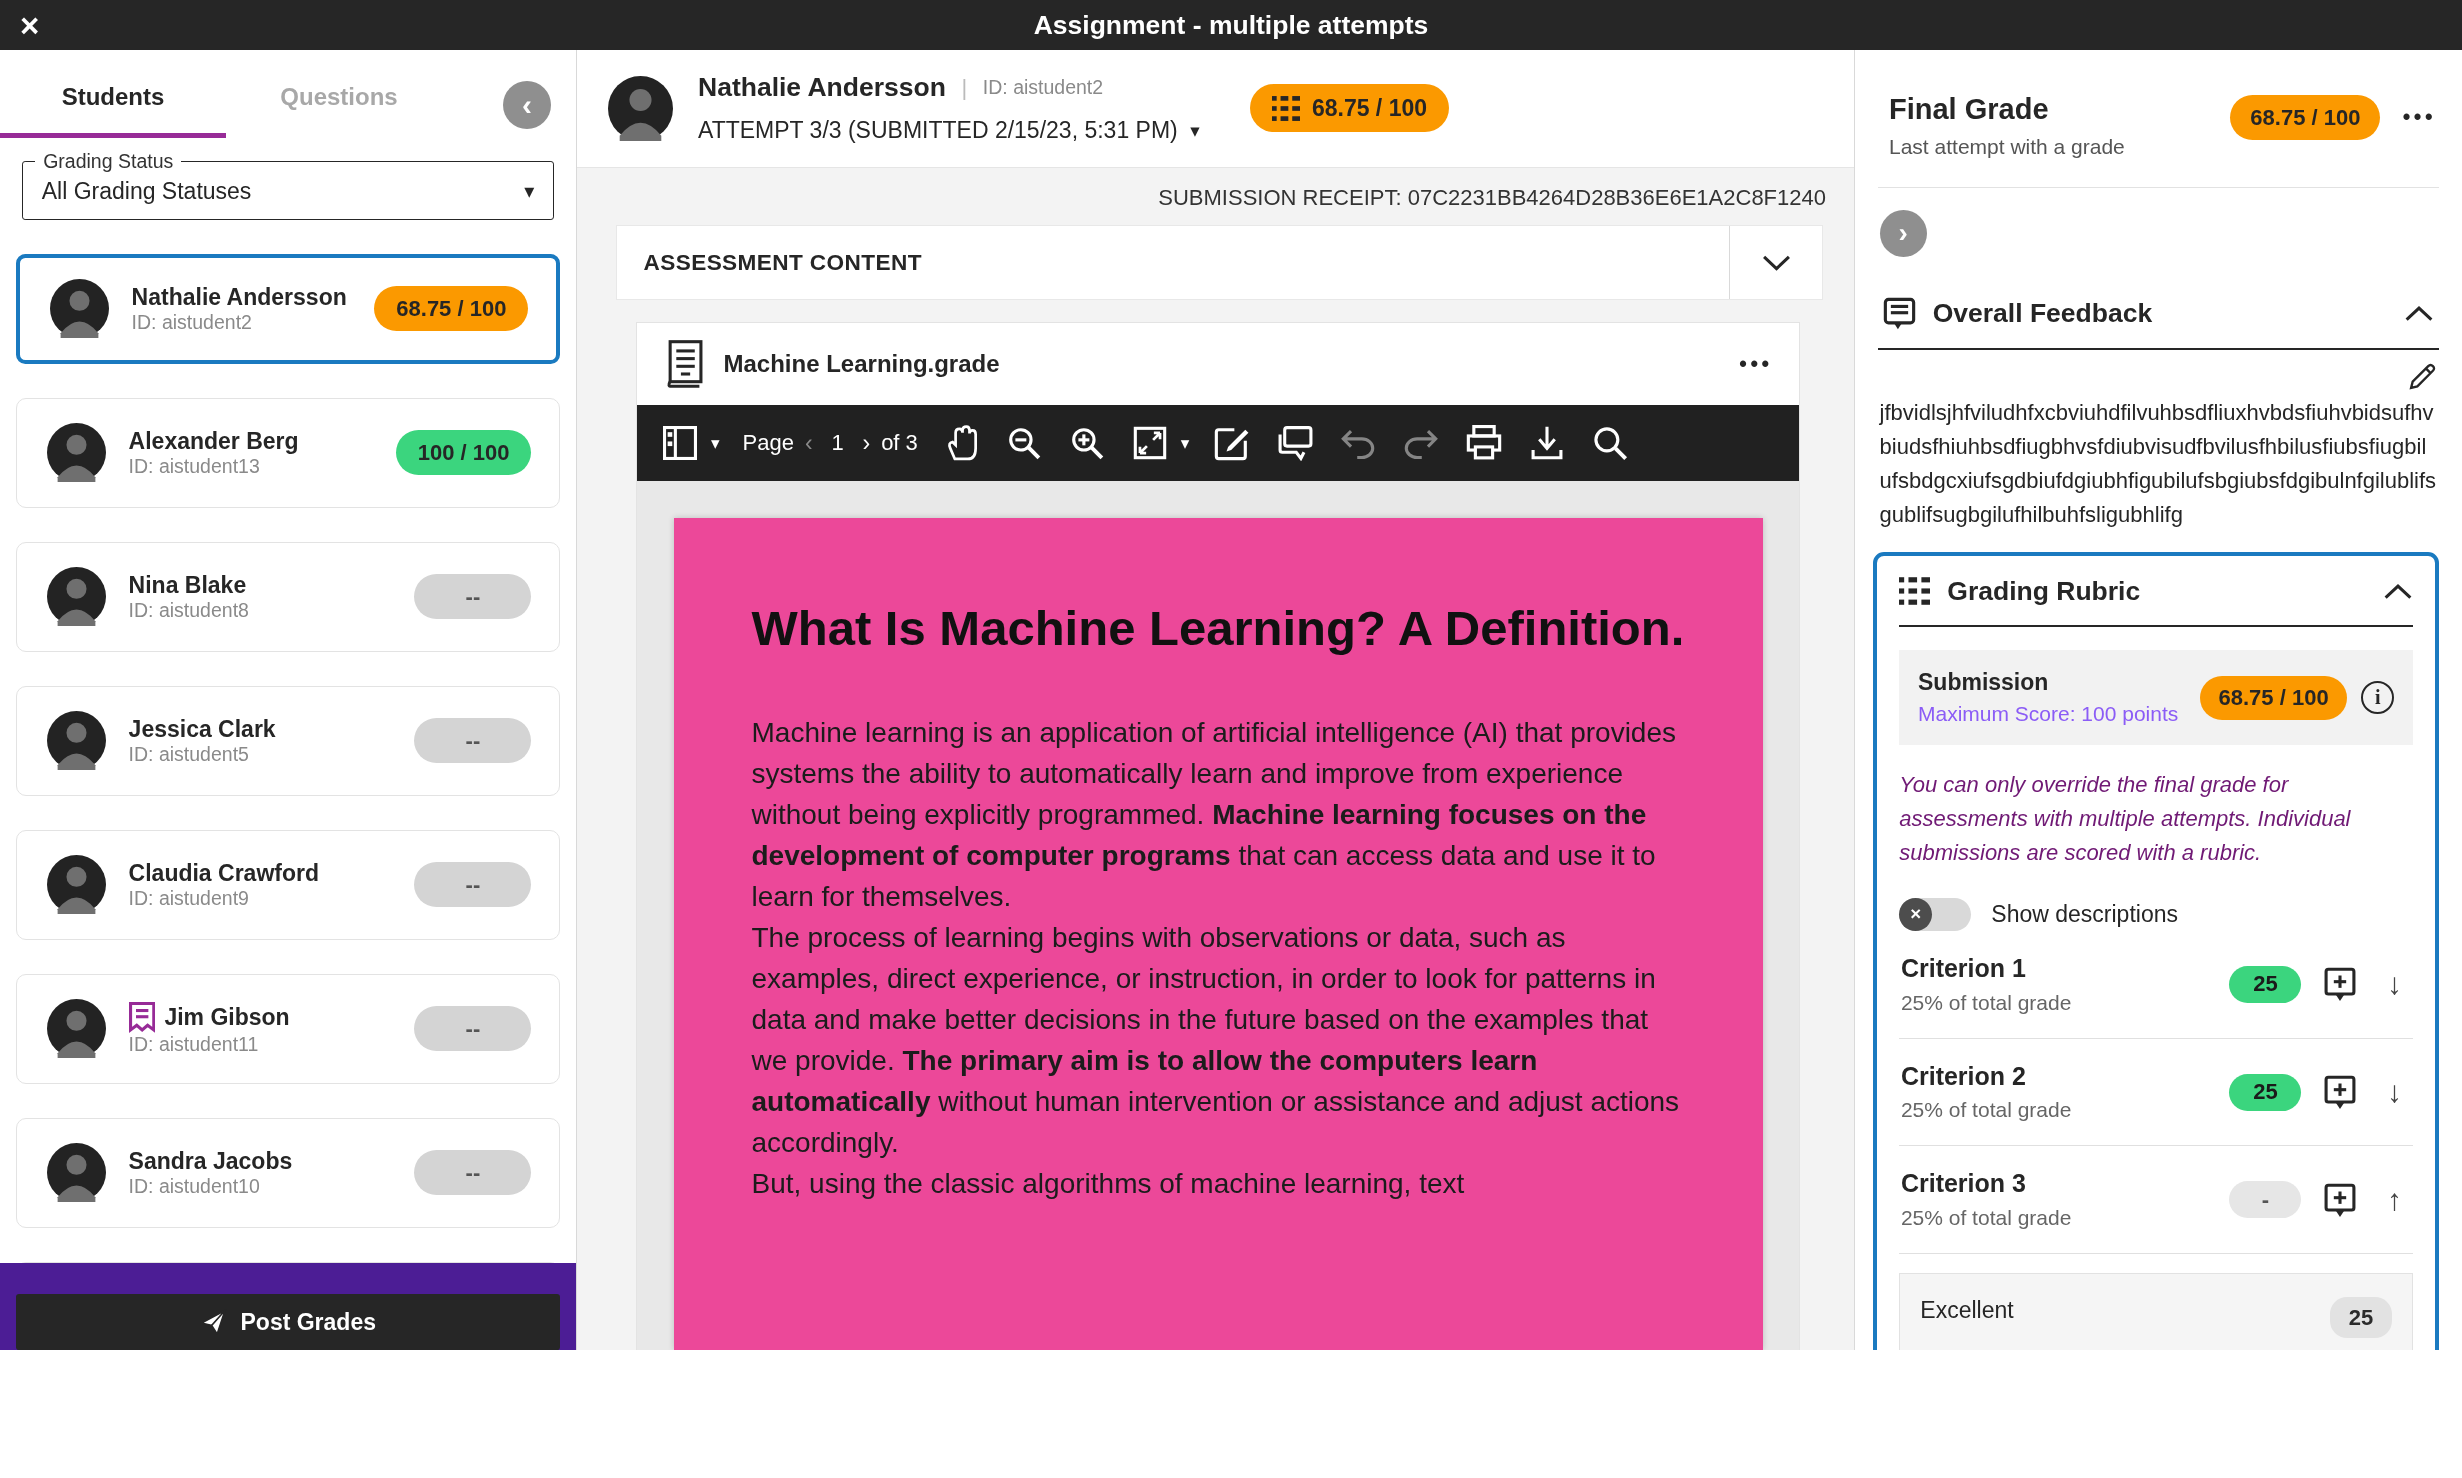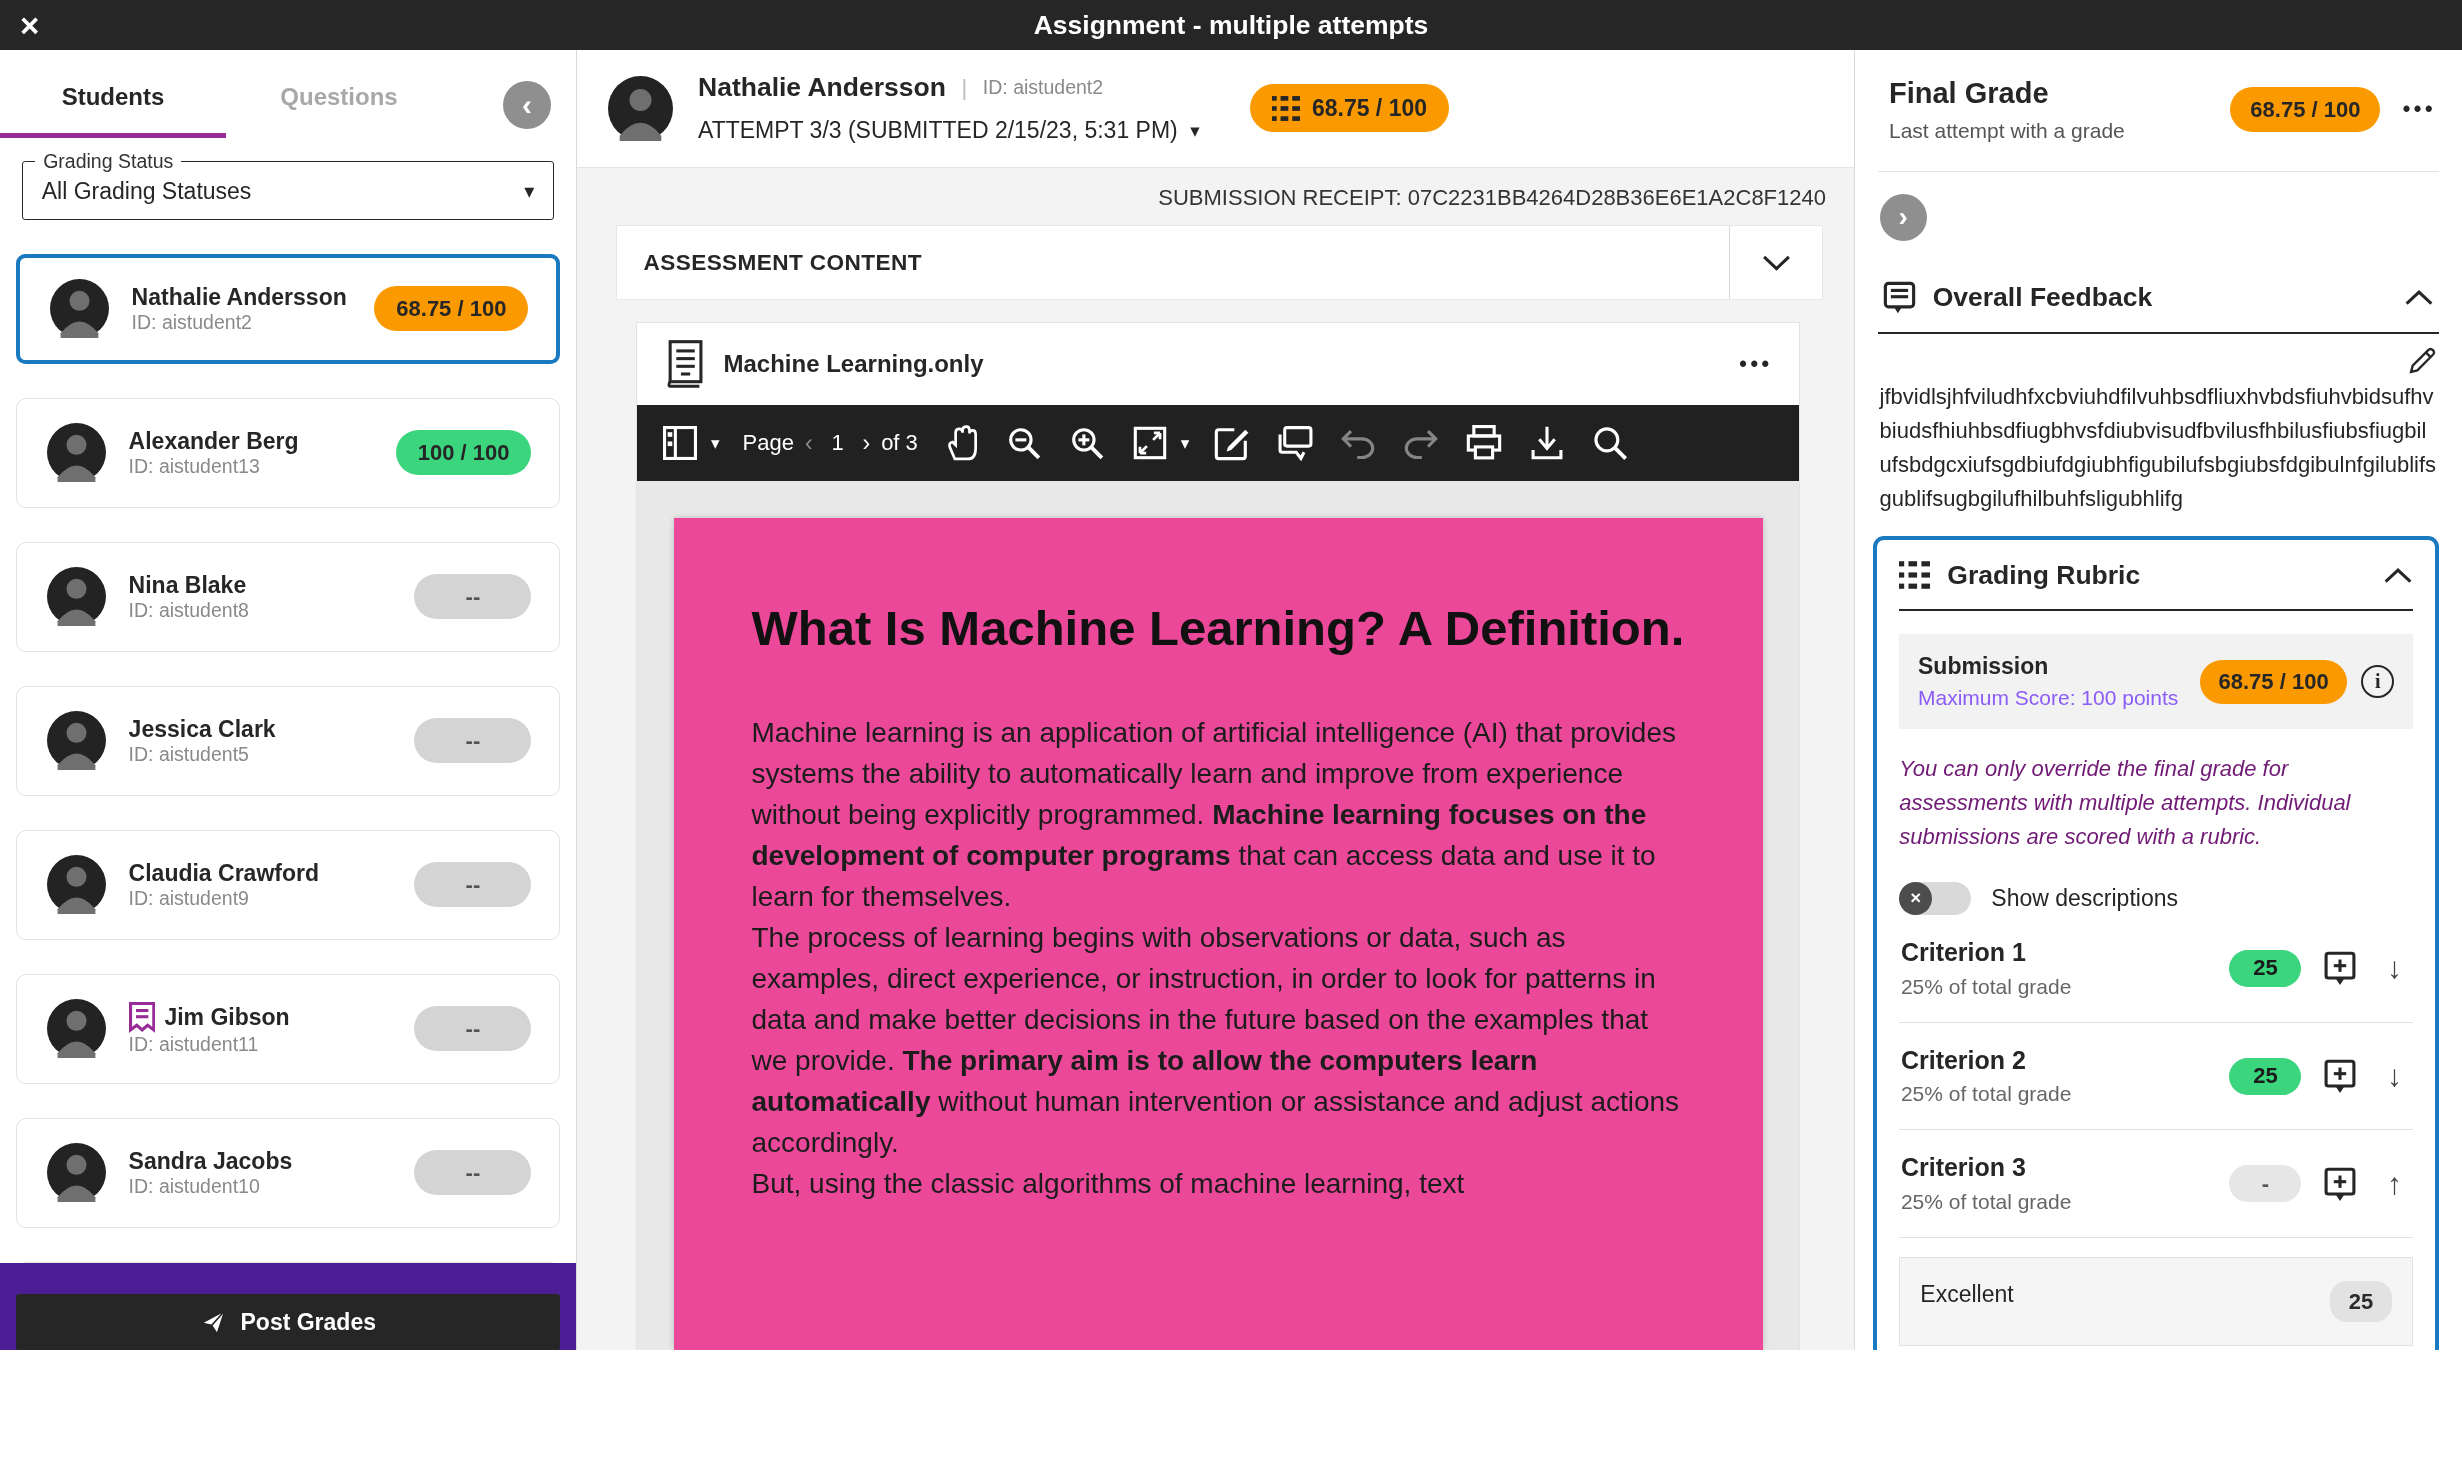--- a/index.html
+++ b/index.html
@@ -83,21 +83,21 @@
   .vb-icon { width:40px; height:40px; display:flex; align-items:center; justify-content:center; cursor:pointer; }
   .vb-icon.dim svg { opacity:0.45; }
   .pagearea { flex:1; background:#e8e8e8; overflow:hidden; display:flex; justify-content:center; padding-top:37px; }
   .docpage { background:#ec4899; width:1089px; padding:82px 78px 31px 78px; box-shadow:0 0 6.2px rgba(0,0,0,0.18); }
   .doch1 { font-size:49px; font-weight:bold; line-height:1.18; color:#111; margin-bottom:54px; }
   .docp { font-size:28px; line-height:41px; color:#1c1c1c; }
 
   
   .rightpanel { width:608px; background:#fff; border-left:0.8px solid #d9d9d9; padding:0 23px; position:relative; overflow:hidden; }
   .fg-block { padding:26.5px 3.1px 28px 11px; border-bottom:0.8px solid #e2e2e2; display:flex; align-items:center; }
-  .fg-text { flex:1; }
+  .fg-text { flex:1;margin-top:16px; }
   .fg-title { font-size:29px; font-weight:bold; }
   .fg-sub { font-size:21px; color:#555; margin-top:9.3px; }
   .fg-score { background:#fb9900; height:45px; border-radius:23px; padding:0 20px; font-size:22px; font-weight:bold;
     display:flex; align-items:center; cursor:pointer; }
   .fg-dots { margin-left:22px; }
   .expand-btn { width:47px; height:47px; border-radius:50%; background:#8f8f8f; color:#fff; display:flex;
     align-items:center; justify-content:center; font-size:28px; font-weight:bold; margin:22px 0 0 1.6px; cursor:pointer; }
 
   .fb-head { display:flex; align-items:center; gap:17px; margin-top:40px; padding:0 4.7px 18.7px 4.7px; border-bottom:2.3px solid #262626; }
   .fb-title { font-size:26.5px; font-weight:bold; flex:1; }
@@ -369,21 +369,21 @@
         <span>
             <svg width="40" height="48" viewBox="0 0 52 62">
               <rect x="8" y="2" width="40" height="52" fill="none" stroke="#262626" stroke-width="4"></rect>
               <path d="M8 54 q-4 6 2 6 h36" fill="none" stroke="#262626" stroke-width="4"></path>
               <line x1="16" y1="14" x2="40" y2="14" stroke="#262626" stroke-width="4"></line>
               <line x1="16" y1="24" x2="40" y2="24" stroke="#262626" stroke-width="4"></line>
               <line x1="16" y1="34" x2="40" y2="34" stroke="#262626" stroke-width="4"></line>
               <line x1="22" y1="44" x2="34" y2="44" stroke="#262626" stroke-width="4"></line>
             </svg>
           </span>
-        <span class="docname">Machine Learning.only</span>
+        <span class="docname">Machine Learning.grade</span>
         <span class="dots">•••</span>
       </div>
 
       <div class="viewerbar">
         <span class="vb-group">
           <span class="vb-icon">
               <svg width="34" height="34" viewBox="0 0 44 44">
                 <rect x="2" y="2" width="40" height="40" fill="none" stroke="#fff" stroke-width="4"></rect>
                 <line x1="16" y1="2" x2="16" y2="42" stroke="#fff" stroke-width="4"></line>
                 <rect x="6" y="8" width="6" height="6" fill="#fff"></rect>

